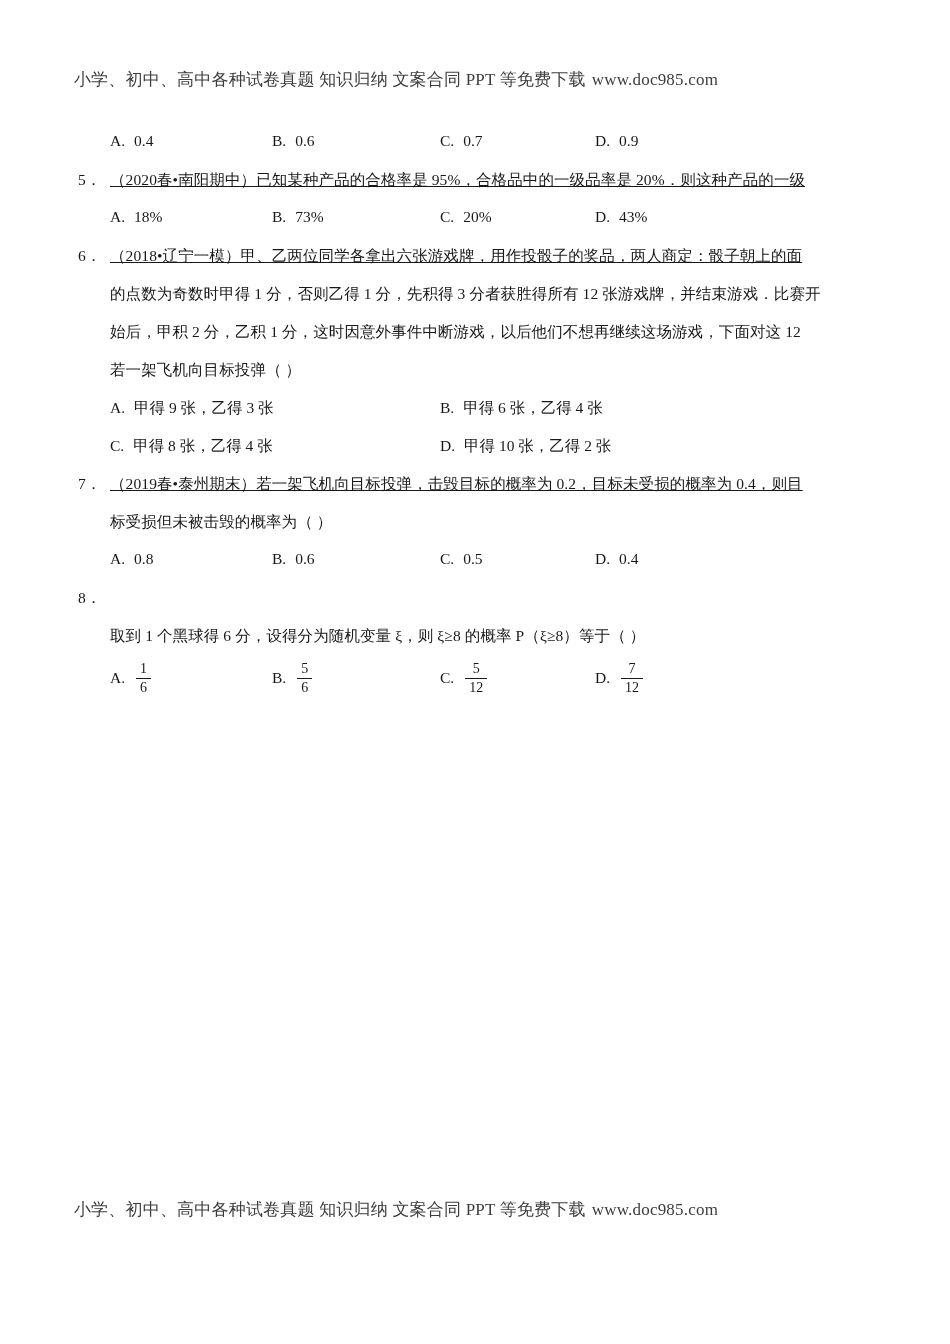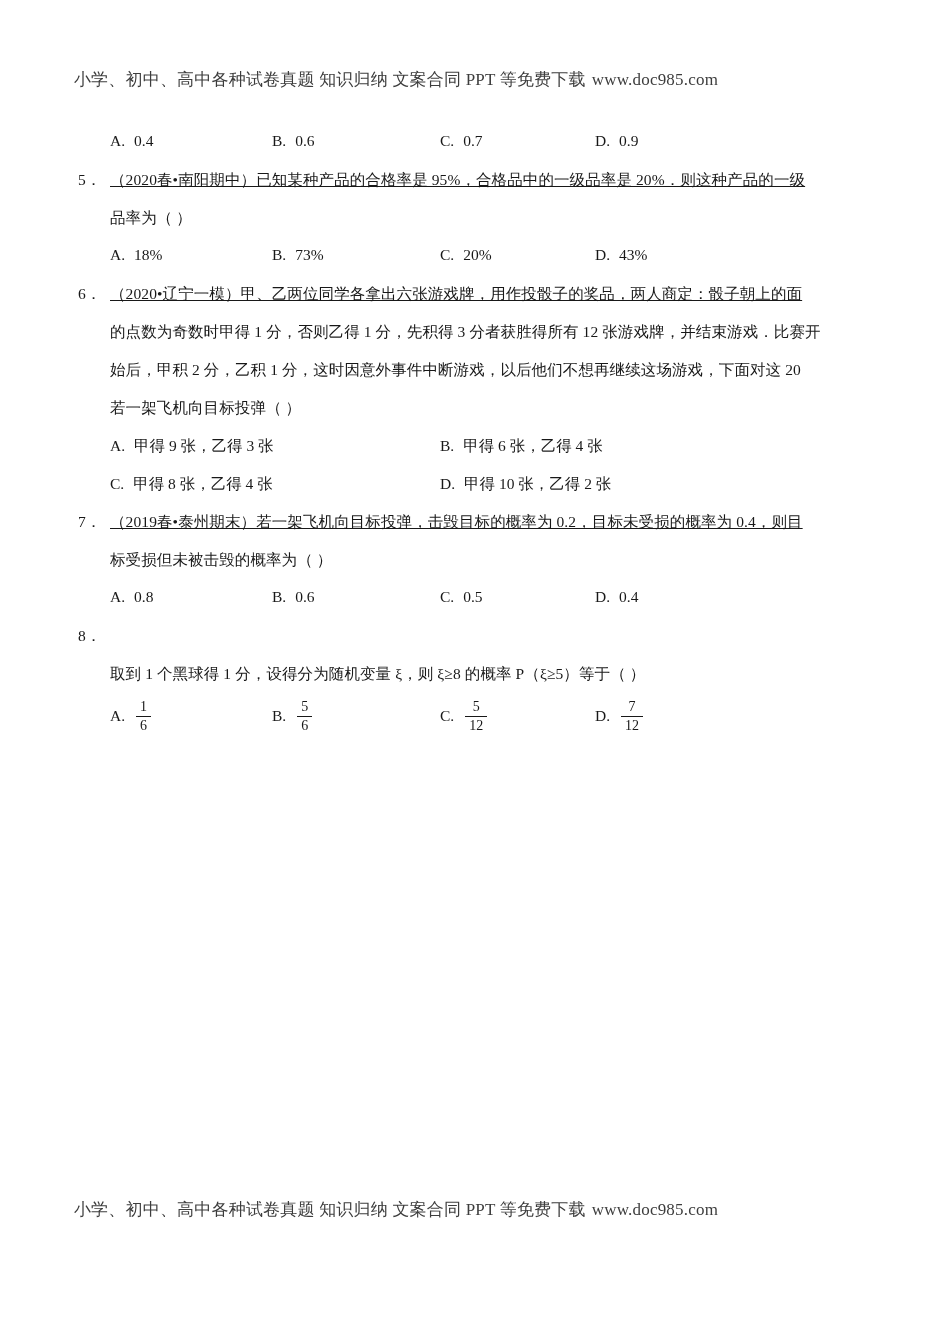--- a/index.html
+++ b/index.html
@@ -169,24 +169,20 @@
         <span class="lbl">D.</span>
         <span>0.9</span>
       </div>
     </div>
 
     <div class="question">
       <div class="q-line">
         <span class="q-num">5．</span>
         <span class="q-text">（2020春•南阳期中）已知某种产品的合格率是 95%，合格品中的一级品率是 20%．则这种产品的一级</span>
       </div>
-      <div class="q-cont">
-        <span class="pad"></span>
-        <span class="txt">品率为（      ）</span>
-      </div>
       <div class="opt-row">
         <div class="opt c1">
           <span class="lbl">A.</span>
           <span>18%</span>
         </div>
         <div class="opt c2">
           <span class="lbl">B.</span>
           <span>73%</span>
         </div>
         <div class="opt c3">
@@ -196,29 +192,29 @@
         <div class="opt c4">
           <span class="lbl">D.</span>
           <span>43%</span>
         </div>
       </div>
     </div>
 
     <div class="question">
       <div class="q-line">
         <span class="q-num">6．</span>
-        <span class="q-text">（2020•辽宁一模）甲、乙两位同学各拿出六张游戏牌，用作投骰子的奖品，两人商定：骰子朝上的面</span>
+        <span class="q-text">（2018•辽宁一模）甲、乙两位同学各拿出六张游戏牌，用作投骰子的奖品，两人商定：骰子朝上的面</span>
       </div>
       <div class="q-cont">
         <span class="pad"></span>
         <span class="txt">的点数为奇数时甲得 1 分，否则乙得 1 分，先积得 3 分者获胜得所有 12 张游戏牌，并结束游戏．比赛开</span>
       </div>
       <div class="q-cont">
         <span class="pad"></span>
-        <span class="txt">始后，甲积 2 分，乙积 1 分，这时因意外事件中断游戏，以后他们不想再继续这场游戏，下面对这 20</span>
+        <span class="txt">始后，甲积 2 分，乙积 1 分，这时因意外事件中断游戏，以后他们不想再继续这场游戏，下面对这 12</span>
       </div>
       <div class="q-cont">
         <span class="pad"></span>
         <span class="txt">若一架飞机向目标投弹（      ）</span>
       </div>
       <div class="opt-row">
         <div class="opt w1">
           <span class="lbl">A.</span>
           <span>甲得 9 张，乙得 3 张</span>
         </div>
@@ -267,21 +263,21 @@
         </div>
       </div>
     </div>
 
     <div class="question">
       <div class="q-line">
         <span class="q-num">8．</span>
       </div>
       <div class="q-cont">
         <span class="pad"></span>
-        <span class="txt">取到 1 个黑球得 1 分，设得分为随机变量 ξ，则 ξ≥8 的概率 P（ξ≥5）等于（      ）</span>
+        <span class="txt">取到 1 个黑球得 6 分，设得分为随机变量 ξ，则 ξ≥8 的概率 P（ξ≥8）等于（      ）</span>
       </div>
       <div class="opt-row tall">
         <div class="opt frac c1">
           <span class="lbl">A.</span>
           <span class="fraction">
             <span class="num">1</span>
             <span class="den">6</span>
           </span>
         </div>
         <div class="opt frac c2">

